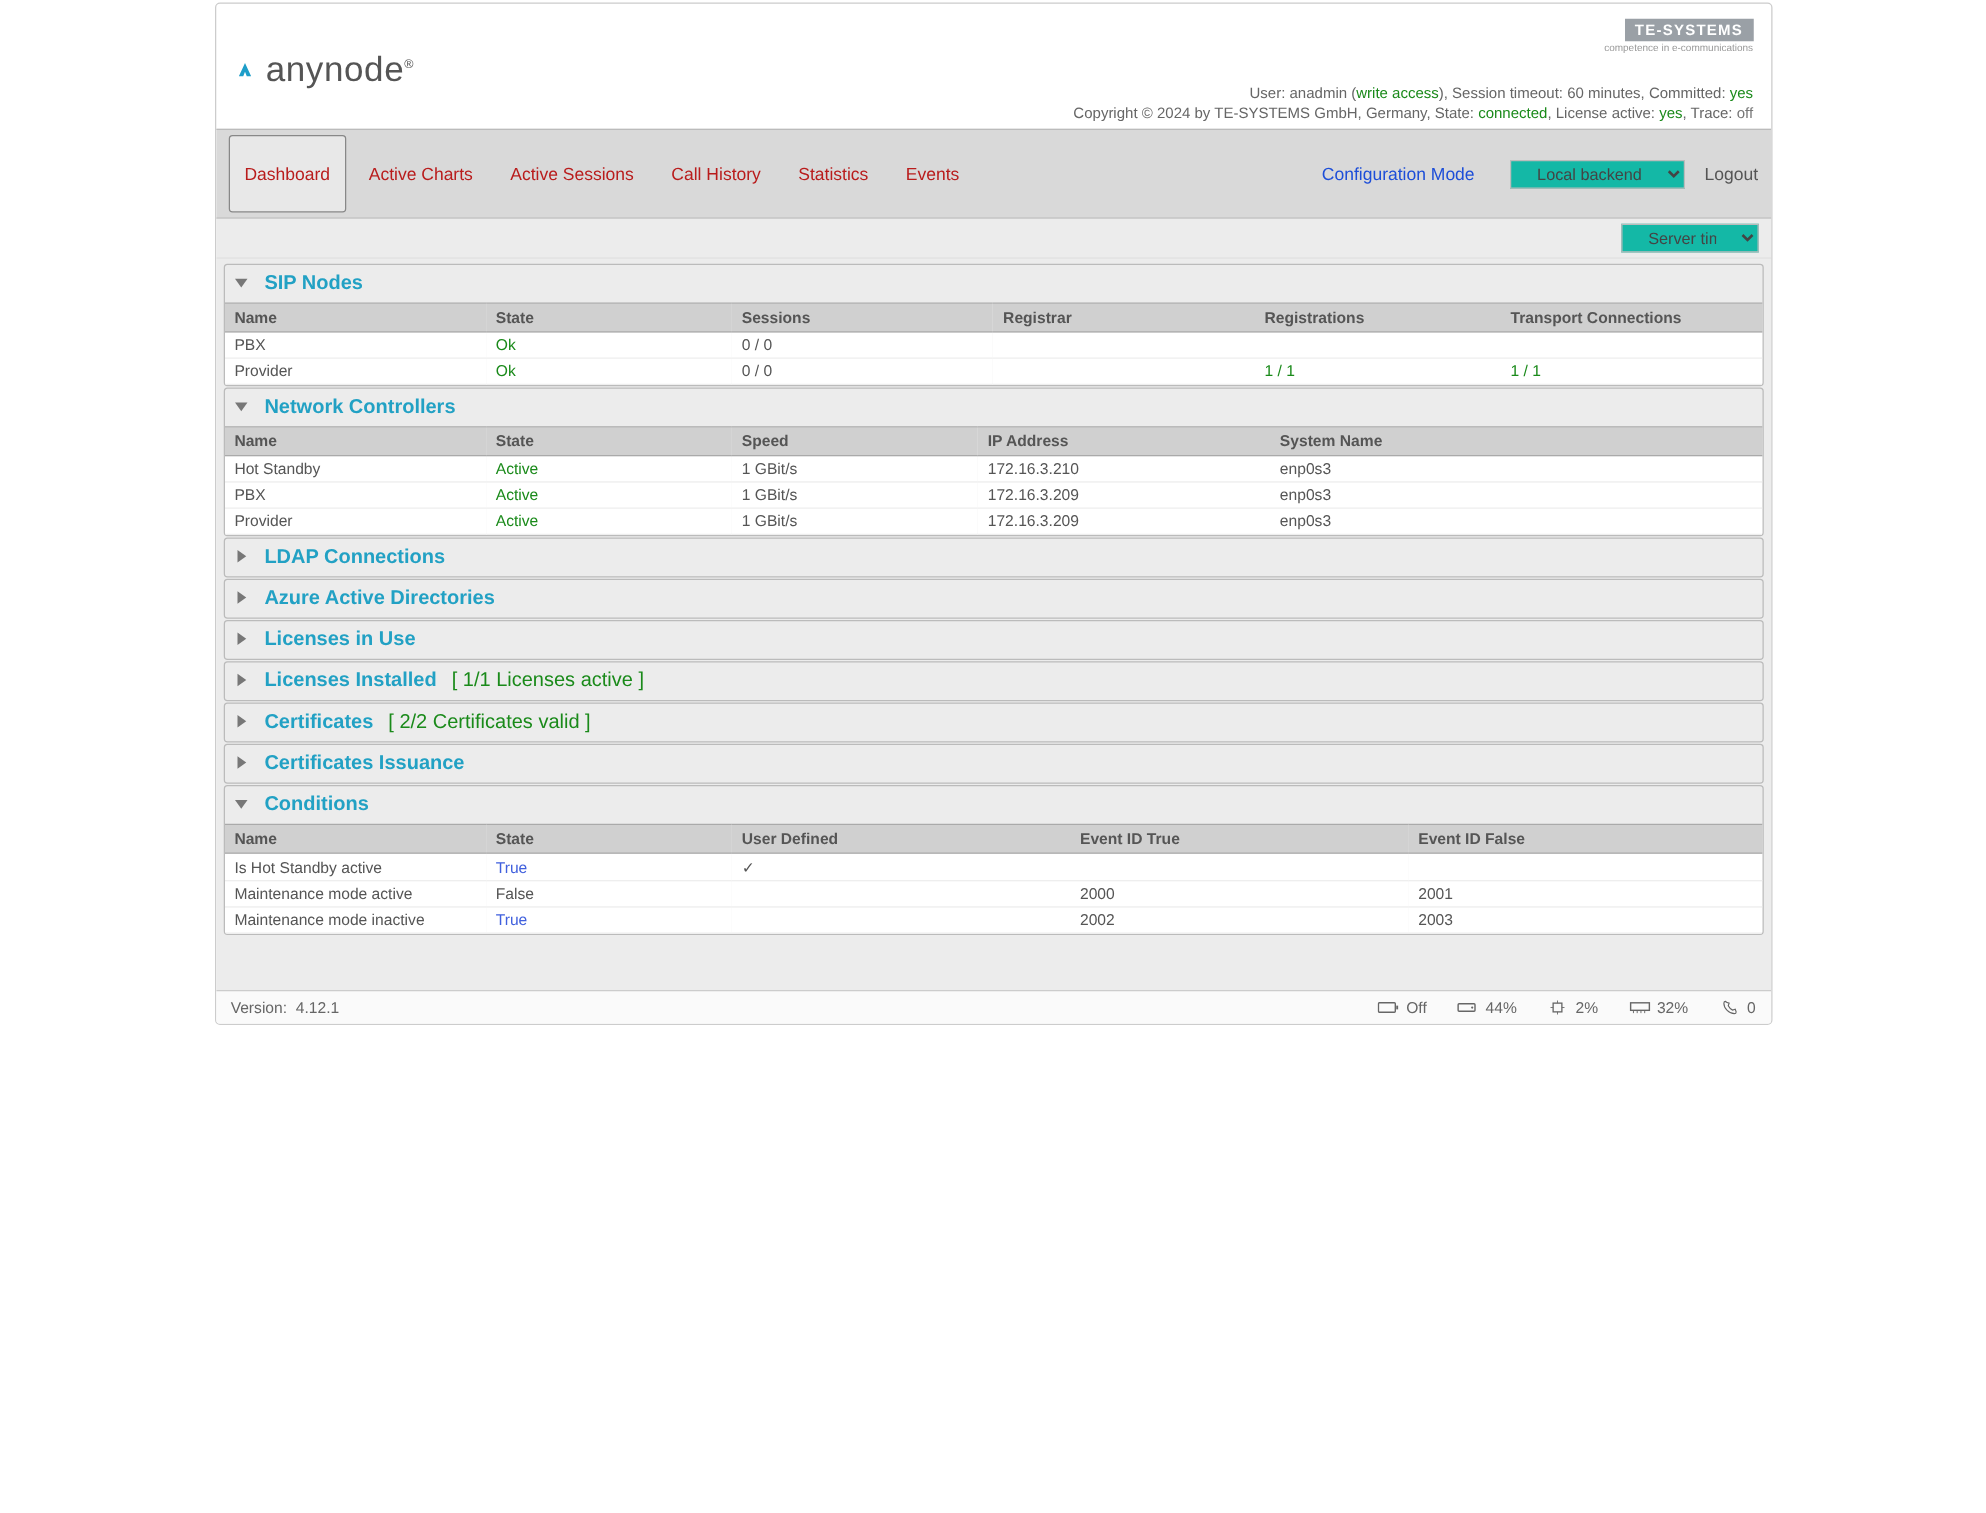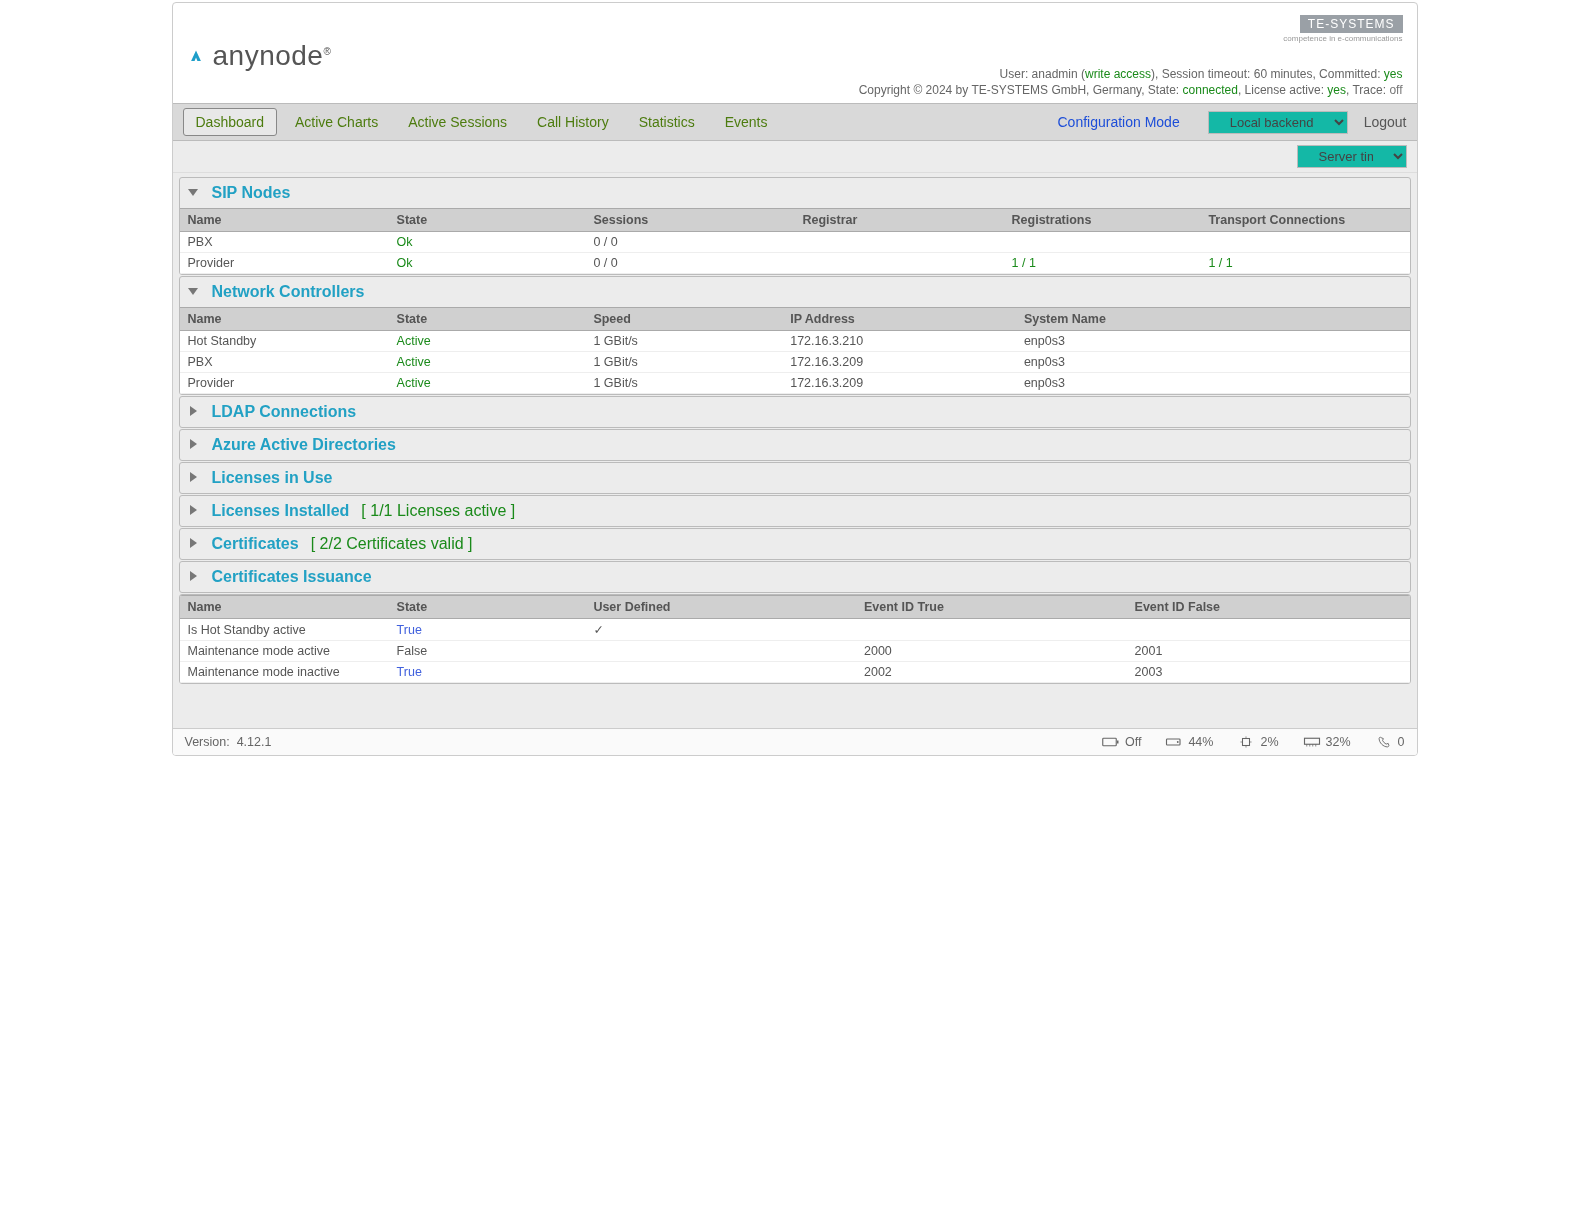--- a/index.html
+++ b/index.html
@@ -3,28 +3,28 @@
 <meta charset="utf-8">
 <style>
   *{box-sizing:border-box;margin:0;padding:0}
   body{font-family:Arial,Helvetica,sans-serif;font-size:13px;color:#444;background:#fff}
   .app{width:1246px;border:1px solid #ccc;border-radius:4px;margin:2px auto;overflow:hidden;background:#fff}
   .header{display:flex;justify-content:space-between;padding:12px 14px 6px}
   .brand{display:flex;align-items:center;gap:8px}
   .brand-text{font-size:28px;color:#555;font-weight:300;letter-spacing:.5px}
   .brand-text .reg{font-size:10px;vertical-align:super}
   .header-right{text-align:right;font-size:12px;color:#666}
-  .te-logo{background:#9aa0a6;color:#fff;padding:2px 8px;font-weight:normal;letter-spacing:1px;display:inline-block}
+  .te-logo{background:#9aa0a6;color:#fff;padding:2px 8px;font-weight:bold;letter-spacing:1px;display:inline-block}
   .te-sub{font-size:8px;color:#999;margin-top:1px}
   .status-line{margin-top:24px;font-size:12px}
   .copyright{font-size:12px;margin-top:2px}
   .green{color:#1a8a1a}
   .off{color:#777}
   .navbar{background:#d9d9d9;border-top:1px solid #bbb;border-bottom:1px solid #bbb;display:flex;align-items:center;padding:4px 10px;gap:6px}
-  .nav-tab{padding:5px 12px;color:#4d7c0f;cursor:pointer;border-radius:3px;font-size:14px}
+  .nav-tab{padding:22px 12px;color:#b91c1c;cursor:pointer;border-radius:3px;font-size:14px}
   .nav-tab.active{border:1px solid #888;background:#e8e8e8}
   .nav-spacer{flex:1}
   .config-mode{color:#1d4ed8;margin-right:22px;font-size:14px}
   select{font-size:13px;padding:2px 17px;border:1px solid #bbb;background:#14b8a6;color:#444}
   .logout{margin-left:10px;color:#555;cursor:pointer;font-size:14px}
   .toolbar2{background:#ececec;padding:4px 10px;text-align:right;border-bottom:1px solid #ddd}
   .content{background:#ececec;padding:4px 6px 14px}
   .panel{border:1px solid #bbb;border-radius:3px;margin-bottom:1px;background:#ececec;overflow:hidden}
   .panel-head{display:flex;align-items:center;gap:12px;padding:6px 8px}
   .chevron{width:12px;height:12px;display:inline-block;position:relative}
@@ -195,20 +195,24 @@
         </div>
       </div>
     <div class="panel">
         <div class="panel-head">
           <span class="chevron right"></span>
           <span class="panel-title">Certificates Issuance</span>
         </div>
       </div>
 
     <div class="panel" style="margin-bottom:30px">
+      <div class="panel-head">
+        <span class="chevron down"></span>
+        <span class="panel-title">Conditions</span>
+      </div>
       <table>
         <thead>
             <tr>
           <th style="width:17%">Name</th>
           <th style="width:16%">State</th>
           <th style="width:22%">User Defined</th>
           <th style="width:22%">Event ID True</th>
           <th>Event ID False</th>
         </tr>
           </thead>

